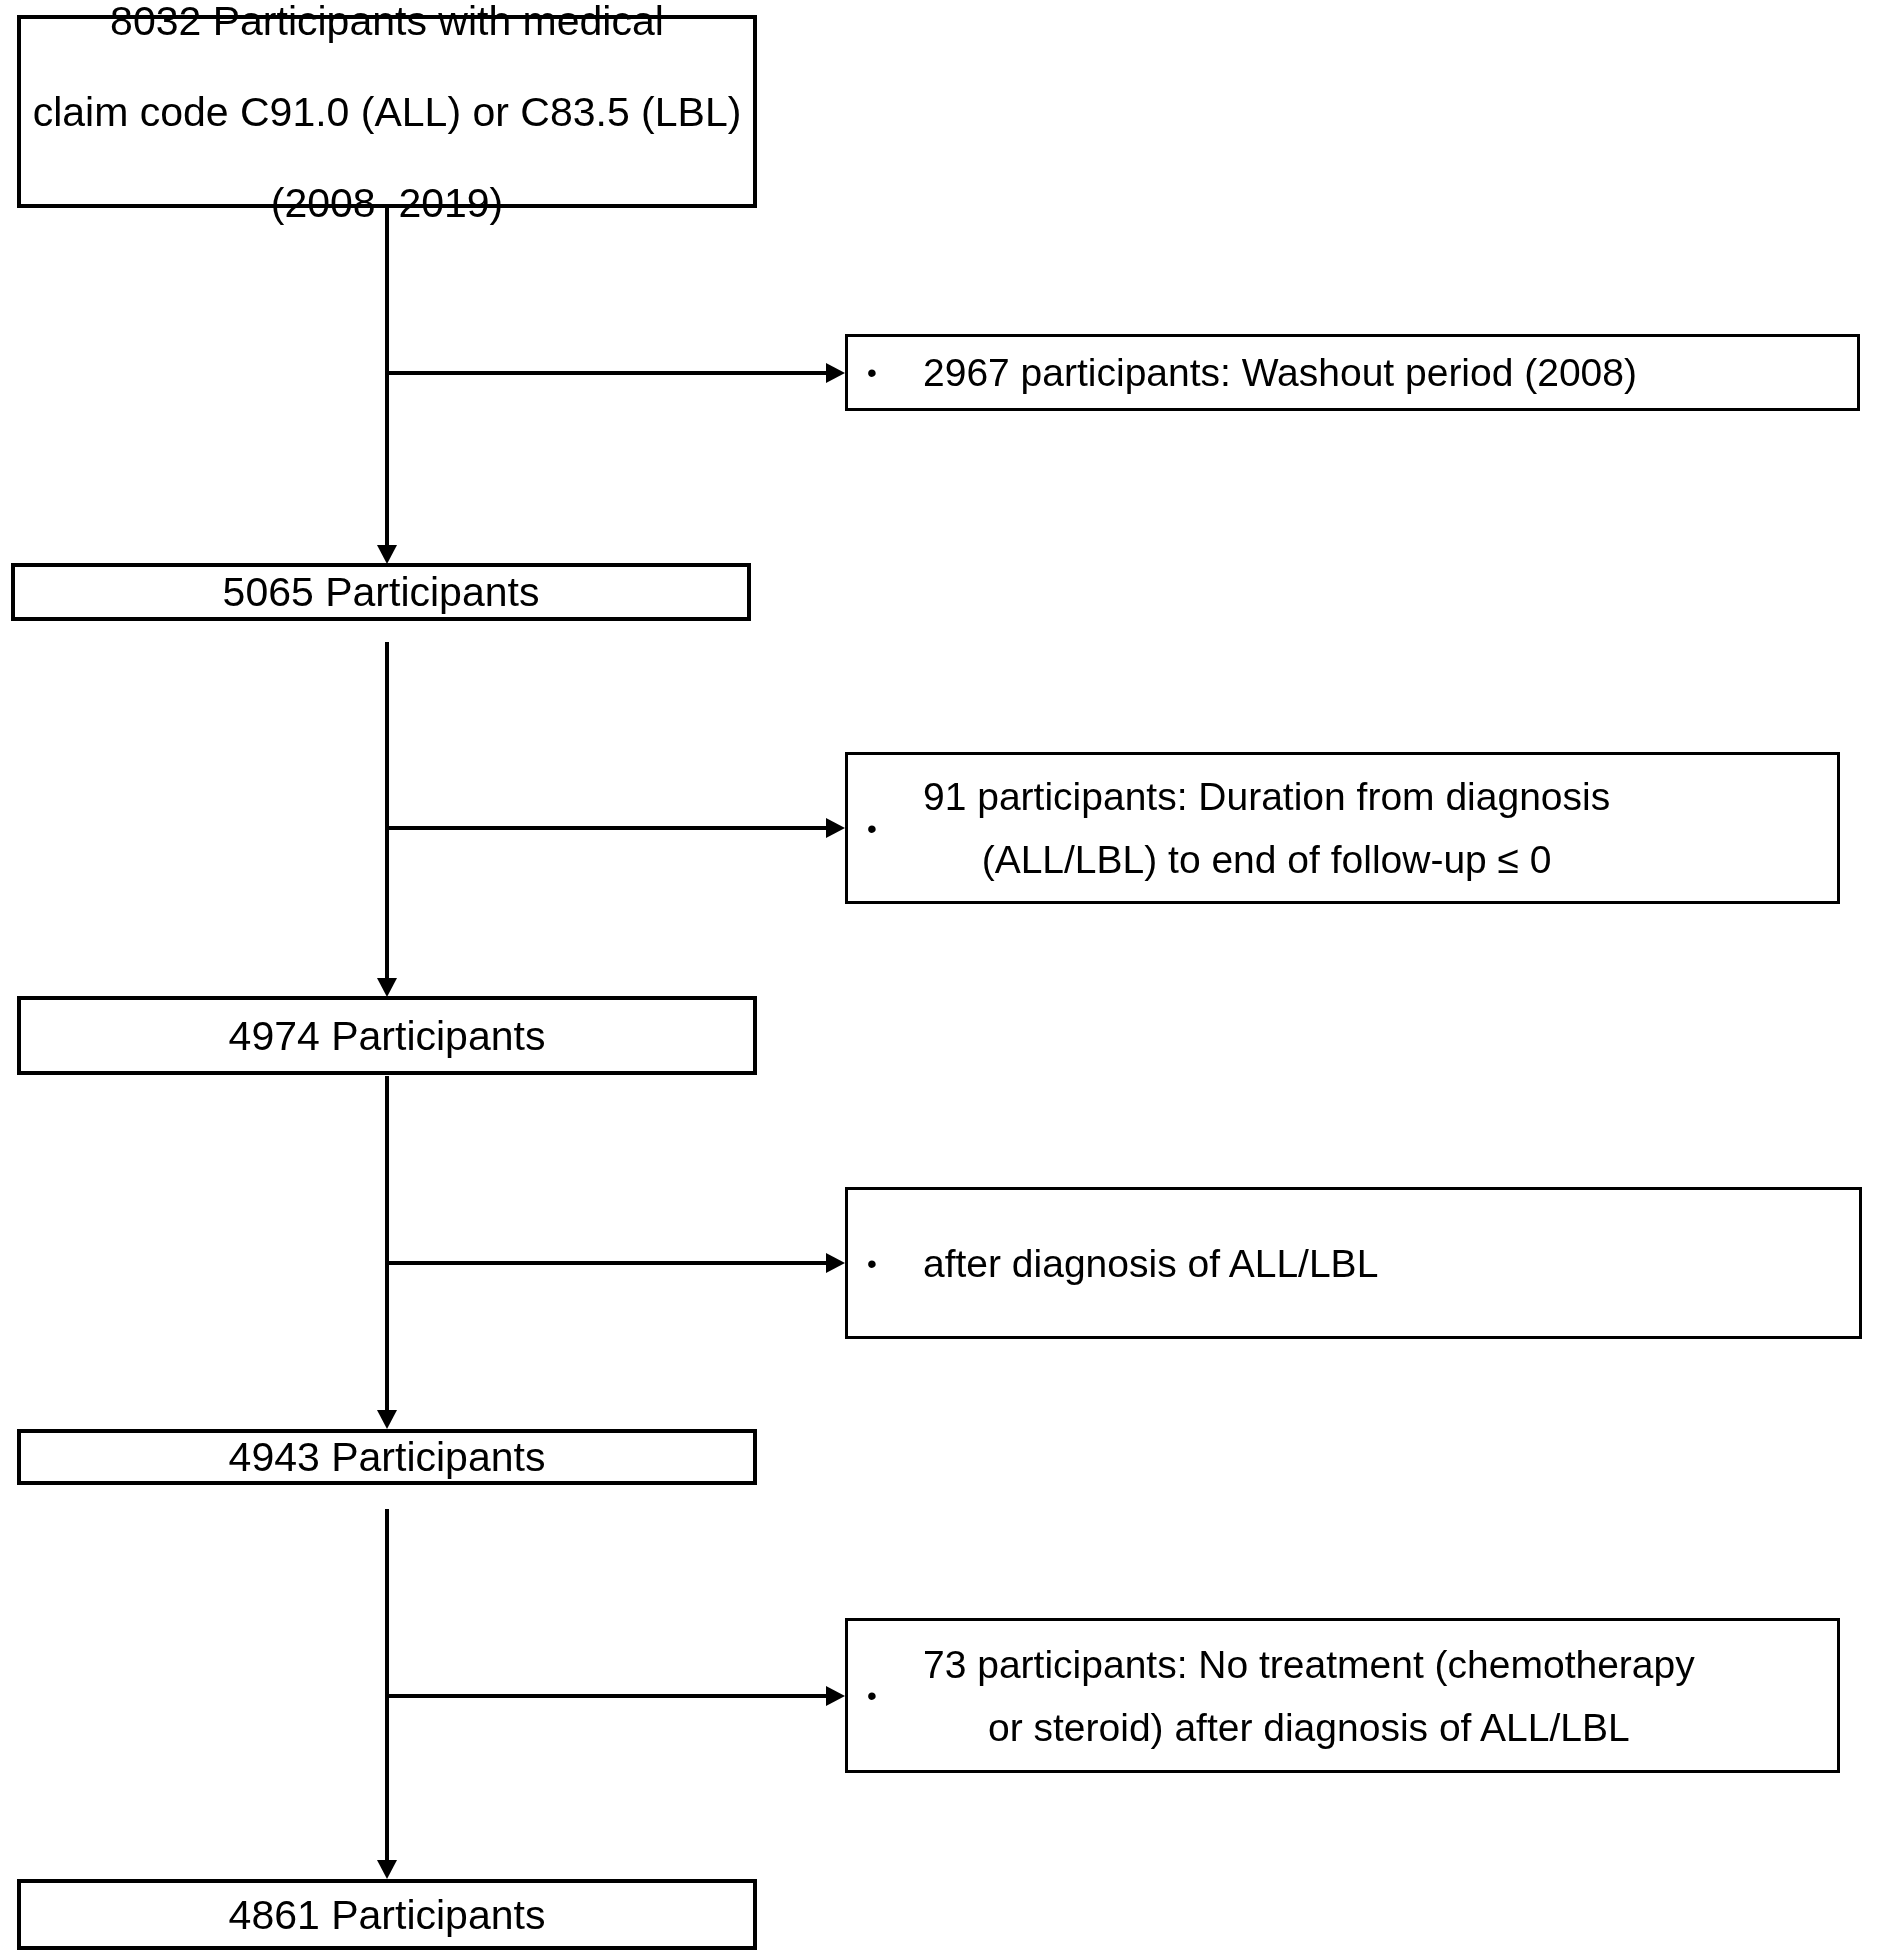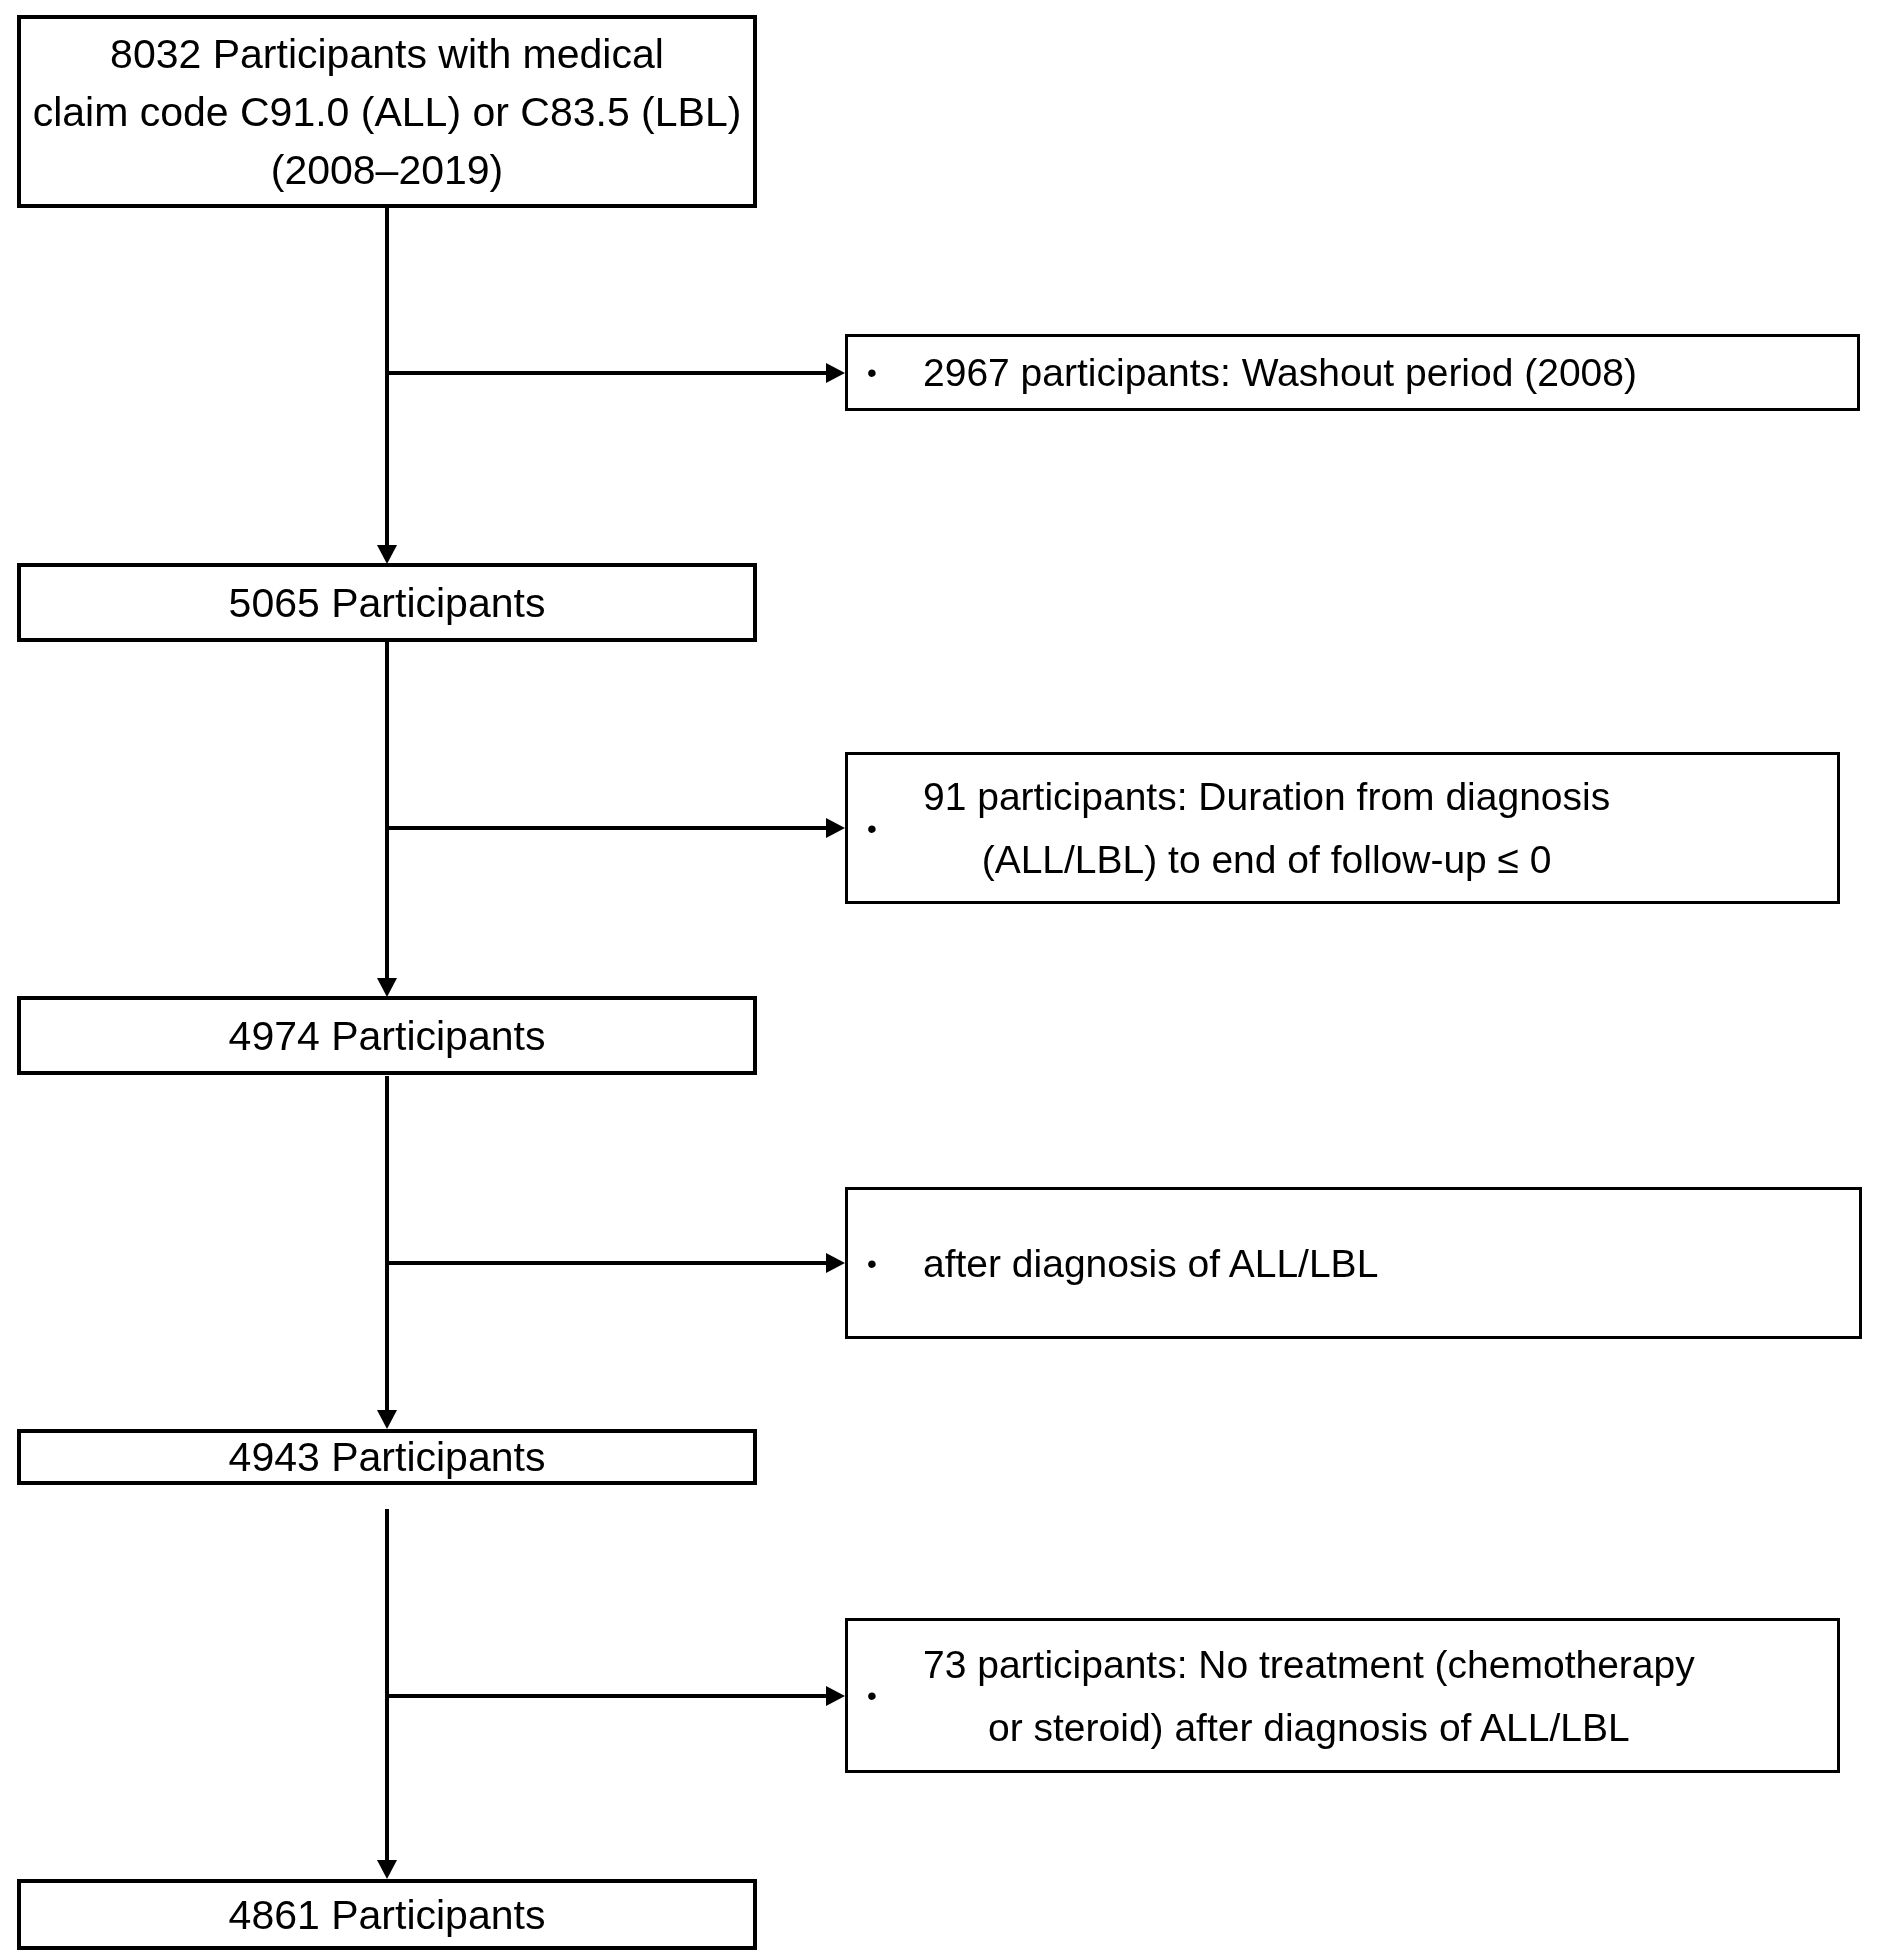--- a/index.html
+++ b/index.html
@@ -71,27 +71,27 @@
     border-top: 10.2px solid transparent;
     border-bottom: 10.2px solid transparent;
     border-left: 19px solid #000000;
   }
 </style>
 </head>
 <body>
 
 <div id="canvas">
 
-  <div class="node" style="left:17px; top:15.2px; width:740px; height:193px;">
+  <div class="node" style="left:17px; top:15.2px; width:740px; height:193px;gap:33px;">
     <div>8032 Participants with medical</div>
     <div>claim code C91.0 (ALL) or C83.5 (LBL)</div>
     <div>(2008–2019)</div>
   </div>
 
-  <div class="node" style="left:17px; top:563px; width:740px; height:79px;">
+  <div class="node" style="left:11px; top:563px; width:740px; height:58px;">
     <div>5065 Participants</div>
   </div>
 
   <div class="node" style="left:17px; top:996px; width:740px; height:79px;justify-content:center;">
     <div>4974 Participants</div>
   </div>
 
   <div class="node" style="left:17px; top:1429px; width:740px; height:56px;">
     <div>4943 Participants</div>
   </div>

